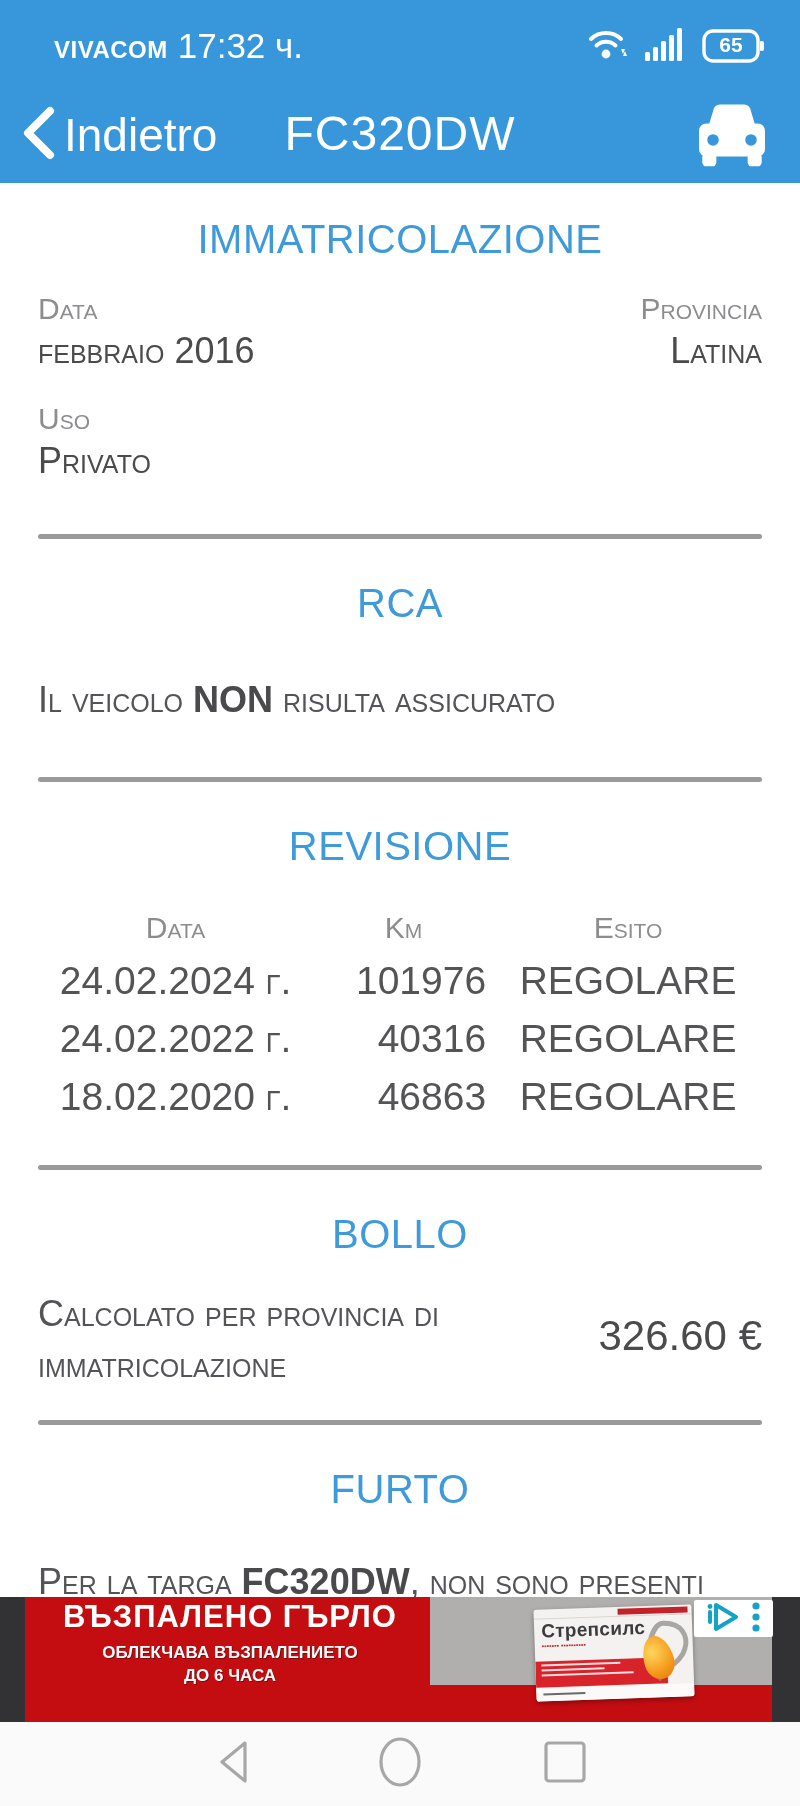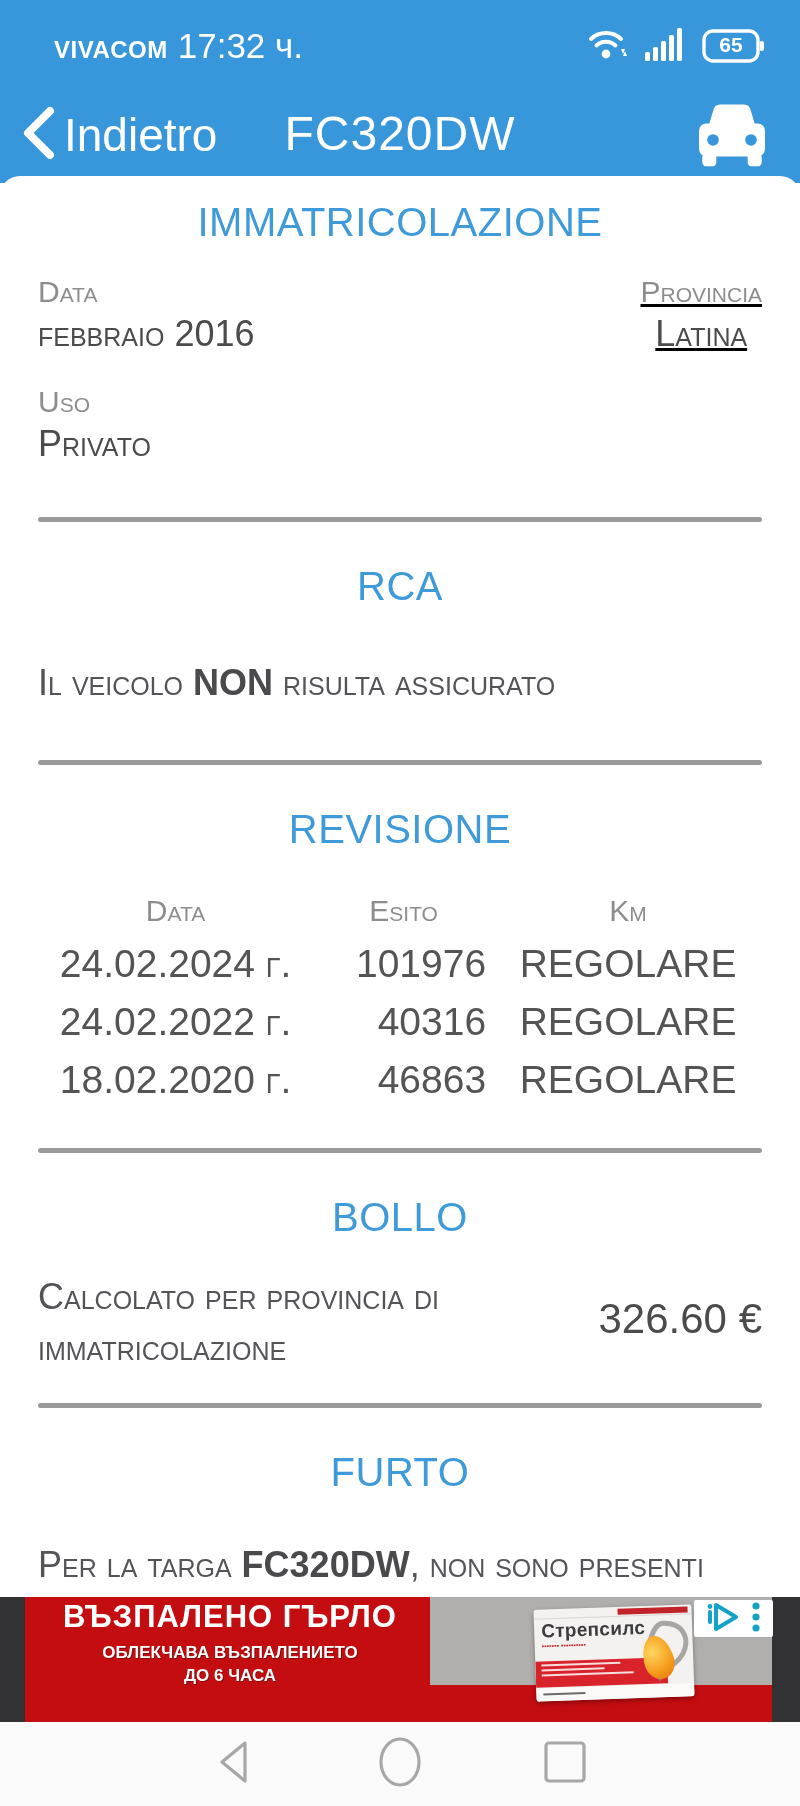--- a/index.html
+++ b/index.html
@@ -14,31 +14,31 @@
   .carrier { font-size:24px; font-weight:600; letter-spacing:.5px; }
   .clock { font-size:35px; font-weight:500; }
   .status-right { display:flex; align-items:center; gap:13px; }
   .appbar { position:absolute; top:88px; left:0; right:0; height:95px; }
   .back-group { position:absolute; left:20px; top:16px; display:flex; align-items:center; gap:8px; }
   .back-label { font-size:46px; font-weight:400; }
   .plate-title { position:absolute; left:50%; transform:translateX(-50%); top:18px; font-size:48px; font-weight:500; letter-spacing:1px; }
   .car-btn { position:absolute; right:26px; top:14px; }
 
   
-  .content { position:absolute; top:176px; left:0; width:800px; height:1414px; background:#fff; padding:0 38px; overflow:hidden;border-radius:20px; }
+  .content { position:absolute; top:185px; left:0; width:800px; height:1414px; background:#fff; padding:8px 38px; overflow:hidden;border-radius:20px; }
   .section-title { text-align:center; color:#3e9ad8; font-size:40px; font-weight:500; letter-spacing:.5px; }
   .divider { height:5px; background:#9a9a9a; border-radius:3px; width:100%; }
   .label { color:#8d8d90; font-size:30px; font-variant-caps:small-caps; }
   .value { color:#4b4b4d; font-size:36px; font-variant-caps:small-caps; margin-top:4px; }
   .body-text { color:#545458; font-size:36px; font-variant-caps:small-caps; line-height:1.42; }
   .bold { font-weight:700; color:#4a4a4c; }
 
   .t-imm { margin-top:24px; }
   .field-row { display:flex; justify-content:space-between; margin-top:30px; }
-  .field-right { text-align:center;text-decoration:underline; }
+  .field-right { text-align:right; }
   .field-uso { margin-top:30px; }
   .div-1 { margin-top:52px; }
 
   .t-rca { margin-top:42px; }
   .rca-text { margin-top:48px; }
   .div-2 { margin-top:52px; }
 
   .t-rev { margin-top:42px; }
   .rev-table { margin-top:42px; }
   .rev-head, .rev-row { display:grid; grid-template-columns:38% 25% 37%; align-items:baseline; }
@@ -169,22 +169,22 @@
     <div class="divider div-1"></div>
 
     <div class="section-title t-rca">RCA</div>
     <div class="body-text rca-text"><span>Il veicolo </span><span class="bold">NON</span><span> risulta assicurato</span></div>
     <div class="divider div-2"></div>
 
     <div class="section-title t-rev">REVISIONE</div>
     <div class="rev-table">
       <div class="rev-head">
         <div class="c-data">Data</div>
+        <div class="c-esito">Km</div>
         <div class="c-esito">Esito</div>
-        <div class="c-esito">Km</div>
       </div>
       <div class="rev-row">
         <div class="c-data">24.02.2024 г.</div>
         <div class="c-km">101976</div>
         <div class="c-esito">REGOLARE</div>
       </div>
       <div class="rev-row">
         <div class="c-data">24.02.2022 г.</div>
         <div class="c-km">40316</div>
         <div class="c-esito">REGOLARE</div>

